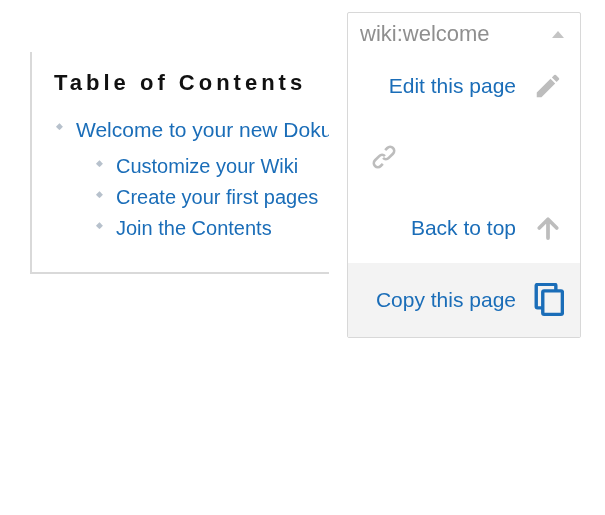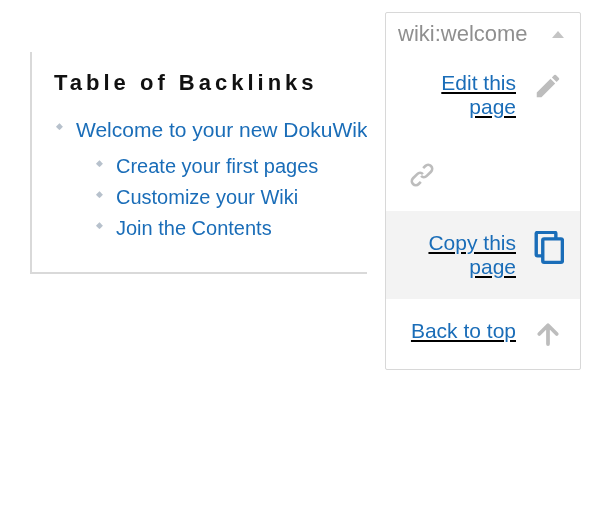--- a/index.html
+++ b/index.html
@@ -62,21 +62,21 @@
     margin-left: 18px;
   }
   .toc ul ul a {
     font-size: 20px;
   }
 
   .panel {
     position: absolute;
     right: 24px;
     top: 12px;
-    width: 196px;
+    width: 234px;
     background: #fff;
     border: 1px solid #d8d8d8;
     border-radius: 2px;
     box-shadow: -18px 14px 0 #fff;
   }
   .panel-header {
     display: flex;
     align-items: center;
     justify-content: space-between;
     padding: 8px 14px 4px 12px;
@@ -86,50 +86,49 @@
     color: #8f8f8f;
   }
   .panel-collapse {
     color: #bfbfbf;
     cursor: pointer;
   }
   .panel-collapse svg { display: block; }
 
   .menu-item {
     display: flex;
-    align-items: flex-start;
+    align-items: center;
     justify-content: space-between;
     padding: 20px 14px 20px 18px;
     cursor: pointer;
-    text-decoration: underline;
   }
   .menu-item.highlight {
     background: #f3f3f3;
   }
   .menu-label {
     color: #1a6db8;
     font-size: 21px;
     text-align: right;
     flex: 1;
     padding-right: 14px;
   }
   .menu-icon { width: 36px; display: flex; justify-content: center; }
   .menu-icon svg { display: block; }
 </style>
 </head>
 <body>
 
 <div class="toc">
-  <div class="toc-title">Table of Backlinks</div>
+  <div class="toc-title">Table of Contents</div>
   <ul>
     <li>
       <a href="#">Welcome to your new DokuWiki</a>
       <ul>
+        <li><a href="#">Customize your Wiki</a></li>
         <li><a href="#">Create your first pages</a></li>
-        <li><a href="#">Customize your Wiki</a></li>
         <li><a href="#">Join the Contents</a></li>
       </ul>
     </li>
   </ul>
 </div>
 
 <div class="panel">
   <div class="panel-header">
     <span class="panel-header-title">wiki:welcome</span>
     <span class="panel-collapse">
@@ -150,31 +149,31 @@
 
 
   <div class="menu-item">
     <span class="menu-icon">
       <svg width="32" height="32" viewBox="0 0 24 24">
           <path fill="#bdbdbd" d="M10.6 13.4a4 4 0 0 0 5.66 0l3.18-3.18a4 4 0 1 0-5.66-5.66l-1.6 1.6 1.42 1.42 1.6-1.6a2 2 0 1 1 2.83 2.83l-3.18 3.18a2 2 0 0 1-2.83 0l-1.42 1.41zM13.4 10.6a4 4 0 0 0-5.66 0l-3.18 3.18a4 4 0 1 0 5.66 5.66l1.6-1.6-1.42-1.42-1.6 1.6a2 2 0 1 1-2.83-2.83l3.18-3.18a2 2 0 0 1 2.83 0l1.42-1.41z"></path>
         </svg>
     </span>
   </div>
 
+  <div class="menu-item">
+    <span class="menu-label">Back to top</span>
+    <span class="menu-icon">
+      <svg width="30" height="30" viewBox="0 0 24 24">
+          <path fill="none" stroke="#bdbdbd" stroke-width="3" stroke-linecap="round" stroke-linejoin="round" d="M12 20V5M5 12l7-7 7 7"></path>
+        </svg>
+    </span>
+  </div>
+
   <div class="menu-item highlight">
     <span class="menu-label">Copy this page</span>
     <span class="menu-icon">
       <svg width="32" height="34" viewBox="0 0 24 26">
         <rect x="3" y="1" width="15" height="18" rx="1" fill="none" stroke="#1a6db8" stroke-width="2.6"></rect>
         <rect x="8" y="6" width="15" height="18" rx="1" fill="#f3f3f3" stroke="#1a6db8" stroke-width="2.6"></rect>
       </svg>
     </span>
   </div>
-
-  <div class="menu-item">
-    <span class="menu-label">Back to top</span>
-    <span class="menu-icon">
-      <svg width="30" height="30" viewBox="0 0 24 24">
-          <path fill="none" stroke="#bdbdbd" stroke-width="3" stroke-linecap="round" stroke-linejoin="round" d="M12 20V5M5 12l7-7 7 7"></path>
-        </svg>
-    </span>
-  </div>
 </div>
 
 </body></html>

